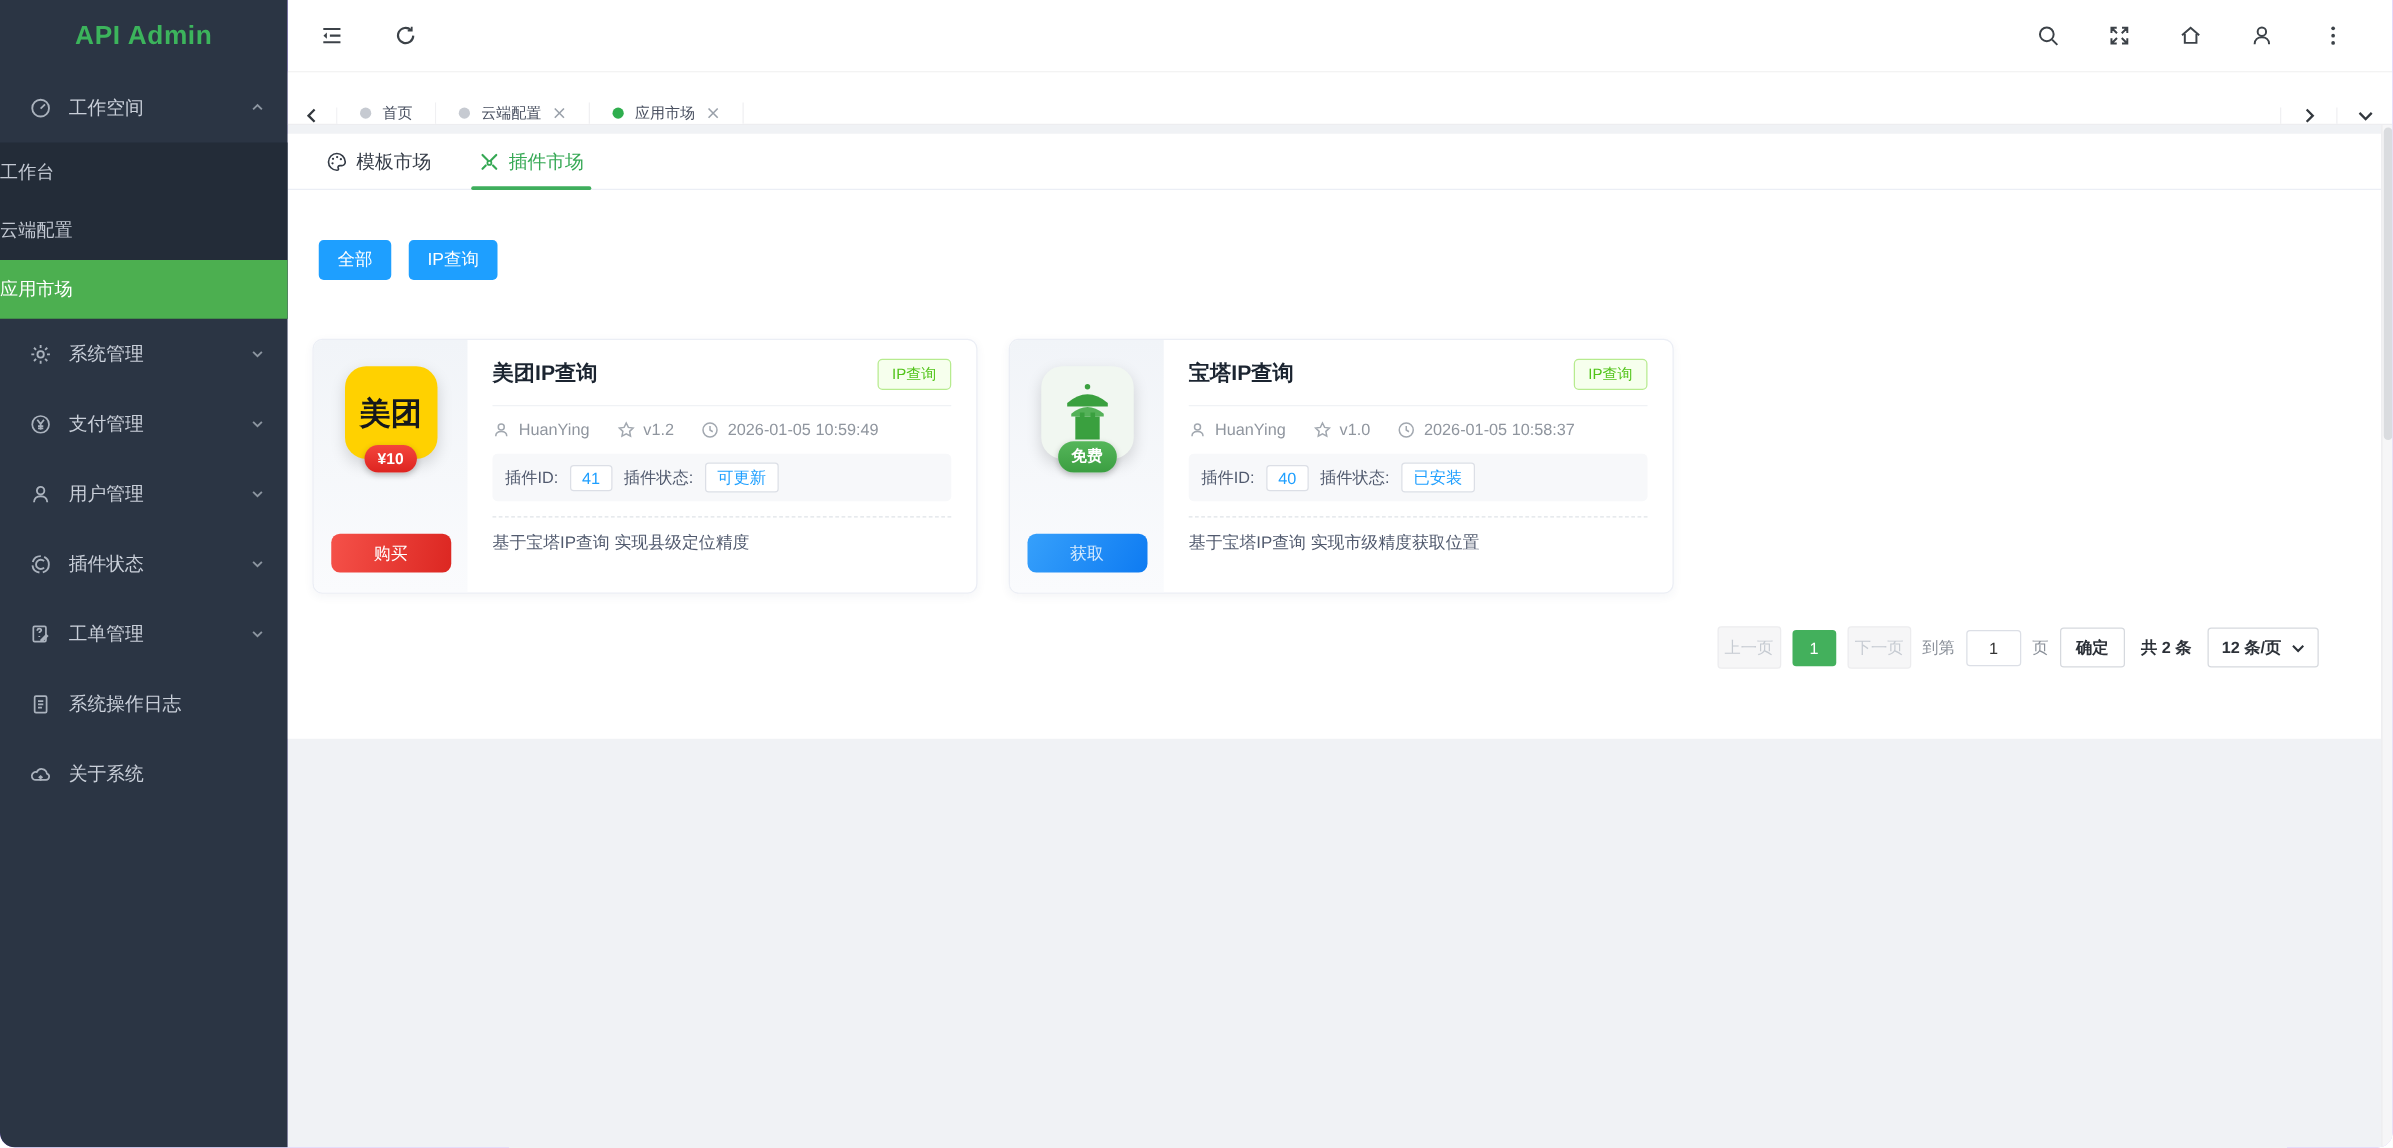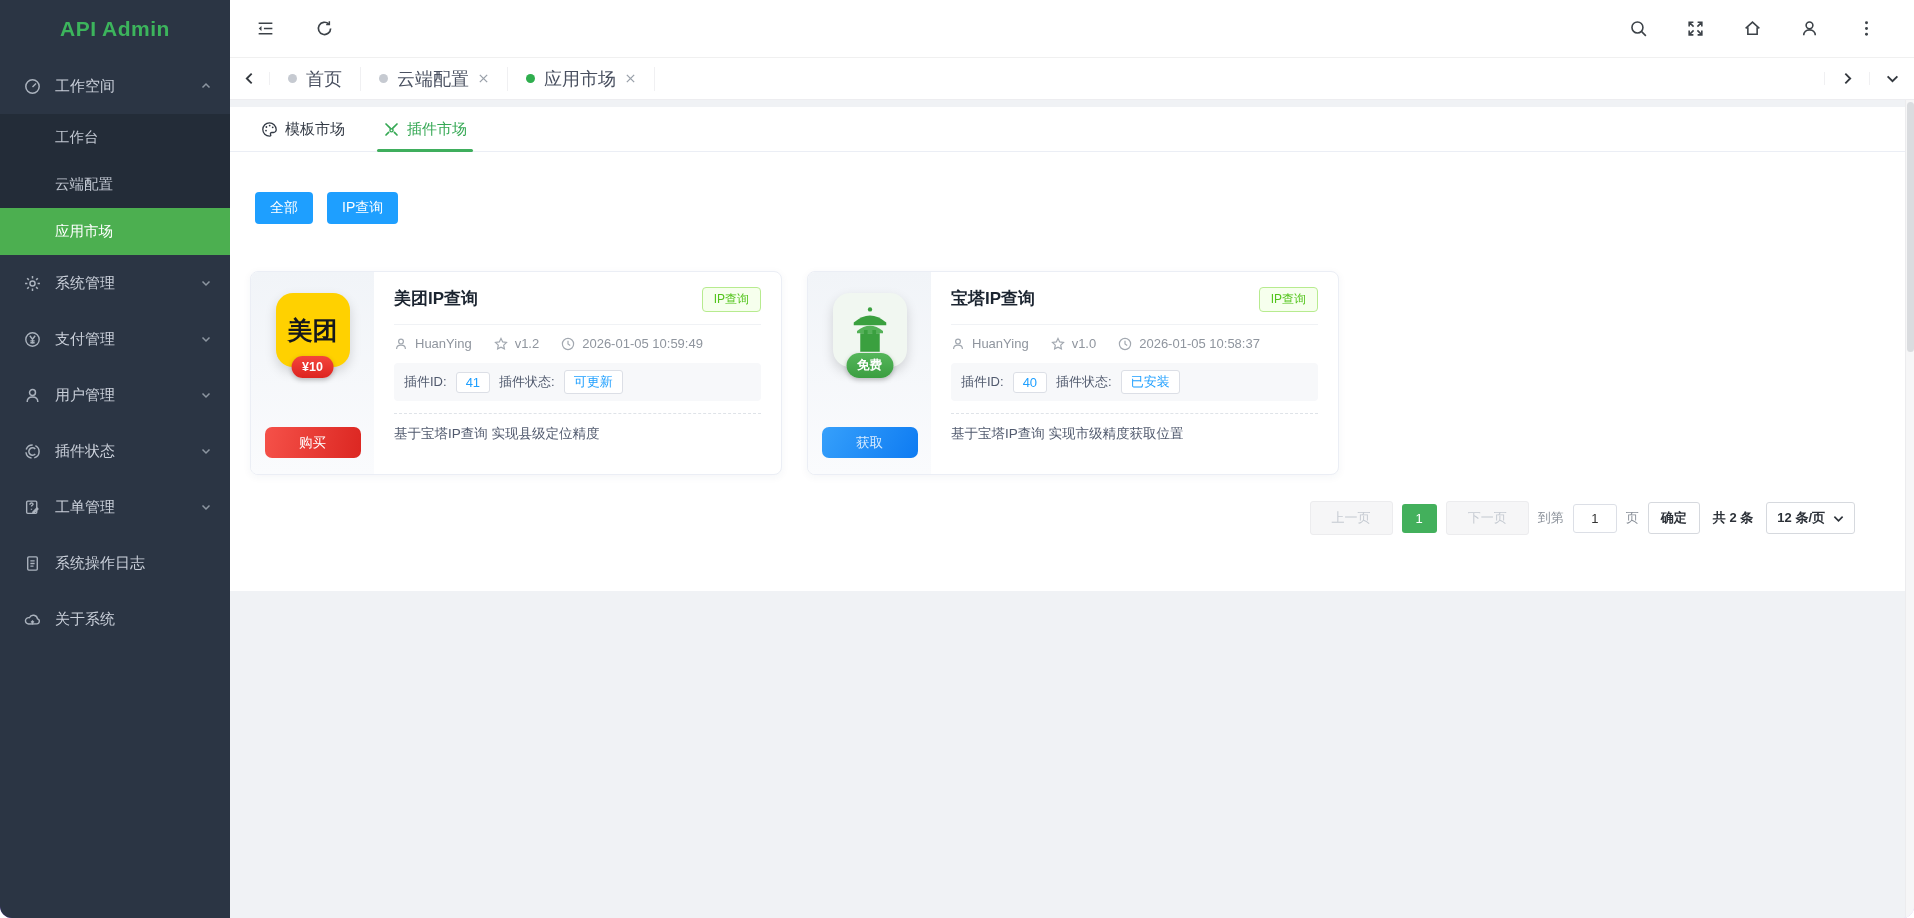--- a/index.html
+++ b/index.html
@@ -11,36 +11,36 @@
   .sidebar { position:absolute; left:0; top:0; bottom:0; width:230px;
              background:#2b3544; color:#c9cfd9; z-index:5; }
   .logo { height:58px; display:flex; align-items:center; justify-content:center;
           color:#3cb45c; font-size:21px; font-weight:bold; letter-spacing:.5px; }
   .side-item { height:56px; display:flex; align-items:center; padding:0 18px 0 24px;
                font-size:15px; cursor:pointer; }
   .side-item .s-ico { width:17px; height:17px; margin-right:14px; color:#aab2bd; flex:none; }
   .side-item .s-label { flex:1; }
   .side-item .s-chev { width:12px; height:12px; color:#8d96a1; }
   .submenu { background:#232c38; }
-  .sub-item { height:47px; display:flex; align-items:center; padding-left:55px;
+  .sub-item { height:47px; display:flex; align-items:center; 
               font-size:14.5px; color:#c2c8d2; cursor:pointer; }
   .sub-item.active { background:#4caf50; color:#fff; }
 
   
   .main { position:absolute; left:230px; top:0; right:0; bottom:0; background:#fff; }
 
   .topbar { height:58px; display:flex; align-items:center; padding:0 26px;
             border-bottom:1px solid #f0f0f0; color:#3c4248; }
   .topbar .t-ico { width:19px; height:19px; cursor:pointer; color:#3c4248; }
   .topbar .left-icons { display:flex; gap:40px; align-items:center; }
   .topbar .spacer { flex:1; }
   .topbar .right-icons { display:flex; gap:38px; align-items:center; margin-right:12px; }
 
-  .tabsbar { height:42px; display:flex; align-items:center; border-bottom:1px solid #ededf0;
-             background:#fff; font-size:18px; color:#495060; }
+  .tabsbar { height:42px; display:flex; align-items:flex-end; border-bottom:1px solid #ededf0;
+             background:#fff; font-size:12px; color:#495060; }
   .tb-cell { display:flex; align-items:center; justify-content:center; width:40px;
              border-right:1px solid #f0f0f2; cursor:pointer; color:#33383e; }
   .tb-cell.right { border-right:none; border-left:1px solid #f0f0f2; width:45px; }
   .nav-tab { display:flex; align-items:center; padding:0 18px; gap:9px;
              border-right:1px solid #f0f0f2; cursor:pointer; background:#fff; }
   .dot { width:9px; height:9px; border-radius:50%; background:#c6cad1; flex:none; }
   .dot.green { background:#2fae4e; }
   .tab-x { width:11px; height:11px; color:#9aa1aa; }
   .tabsbar .flex-sp { flex:1; }
 
@@ -99,21 +99,21 @@
               display:flex; align-items:center; gap:9px; font-size:13px; color:#515a6e; }
   .val-box { background:#fff; border:1px solid #dcdfe6; border-radius:3px; padding:2px 9px;
              color:#1e9fff; font-size:13px; }
   .dash-div { border-top:1px dashed #dfe3e8; margin:12px 0 11px; }
   .card-desc { font-size:13.5px; color:#515a6e; }
 
   
   .pagination { margin-top:26px; display:flex; align-items:center; justify-content:flex-end;
                 gap:9px; padding-right:50px; font-size:13px; color:#8a9099; }
   .pg-btn { background:#f6f6f7; border:1px solid #ececee; color:#c6cbd2; border-radius:3px;
-            padding:7px 21px; font-size:13px; }
+            padding:7px 5px; font-size:13px; }
   .pg-active { background:#43b05c; color:#fff; border-radius:3px; padding:7px 14px;
                font-size:13px; cursor:pointer; }
   .pg-input { width:44px; height:29px; border:1px solid #dcdfe6; border-radius:3px;
               text-align:center; font-size:13px; color:#333; }
   .pg-confirm { background:#fff; border:1px solid #d6d9de; color:#2c3138; font-weight:bold;
                 border-radius:3px; padding:6px 12px; font-size:13px; cursor:pointer; }
   .pg-total { color:#2c3138; font-weight:bold; margin:0 4px; }
   .pg-select { display:flex; align-items:center; gap:8px; border:1px solid #d6d9de;
                border-radius:3px; padding:6px 10px; color:#2c3138; font-weight:bold;
                cursor:pointer; background:#fff; }

